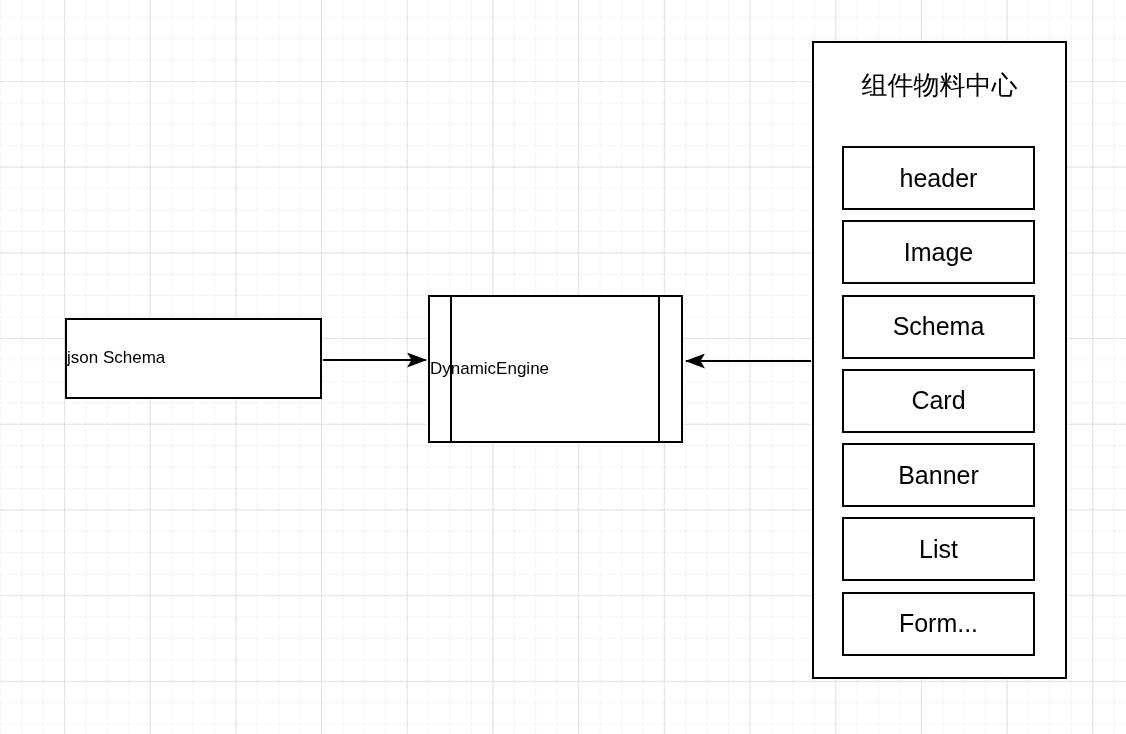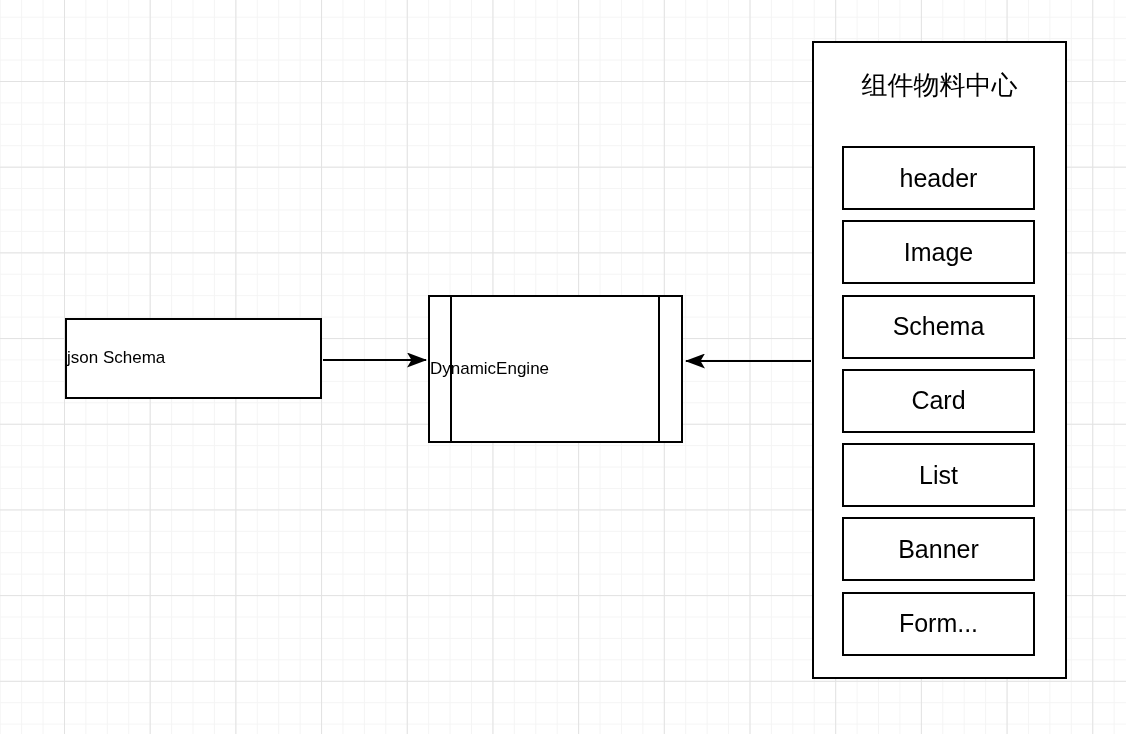--- a/index.html
+++ b/index.html
@@ -127,19 +127,19 @@
     <span>DynamicEngine</span>
   </div>
 
   <div class="panel">
     <div class="panel-title">组件物料中心</div>
     <div class="panel-items">
       <div class="panel-item">header</div>
       <div class="panel-item">Image</div>
       <div class="panel-item">Schema</div>
       <div class="panel-item">Card</div>
+      <div class="panel-item">Banner</div>
       <div class="panel-item">List</div>
-      <div class="panel-item">Banner</div>
       <div class="panel-item">Form...</div>
     </div>
   </div>
 
 </div>
 
 </body></html>

